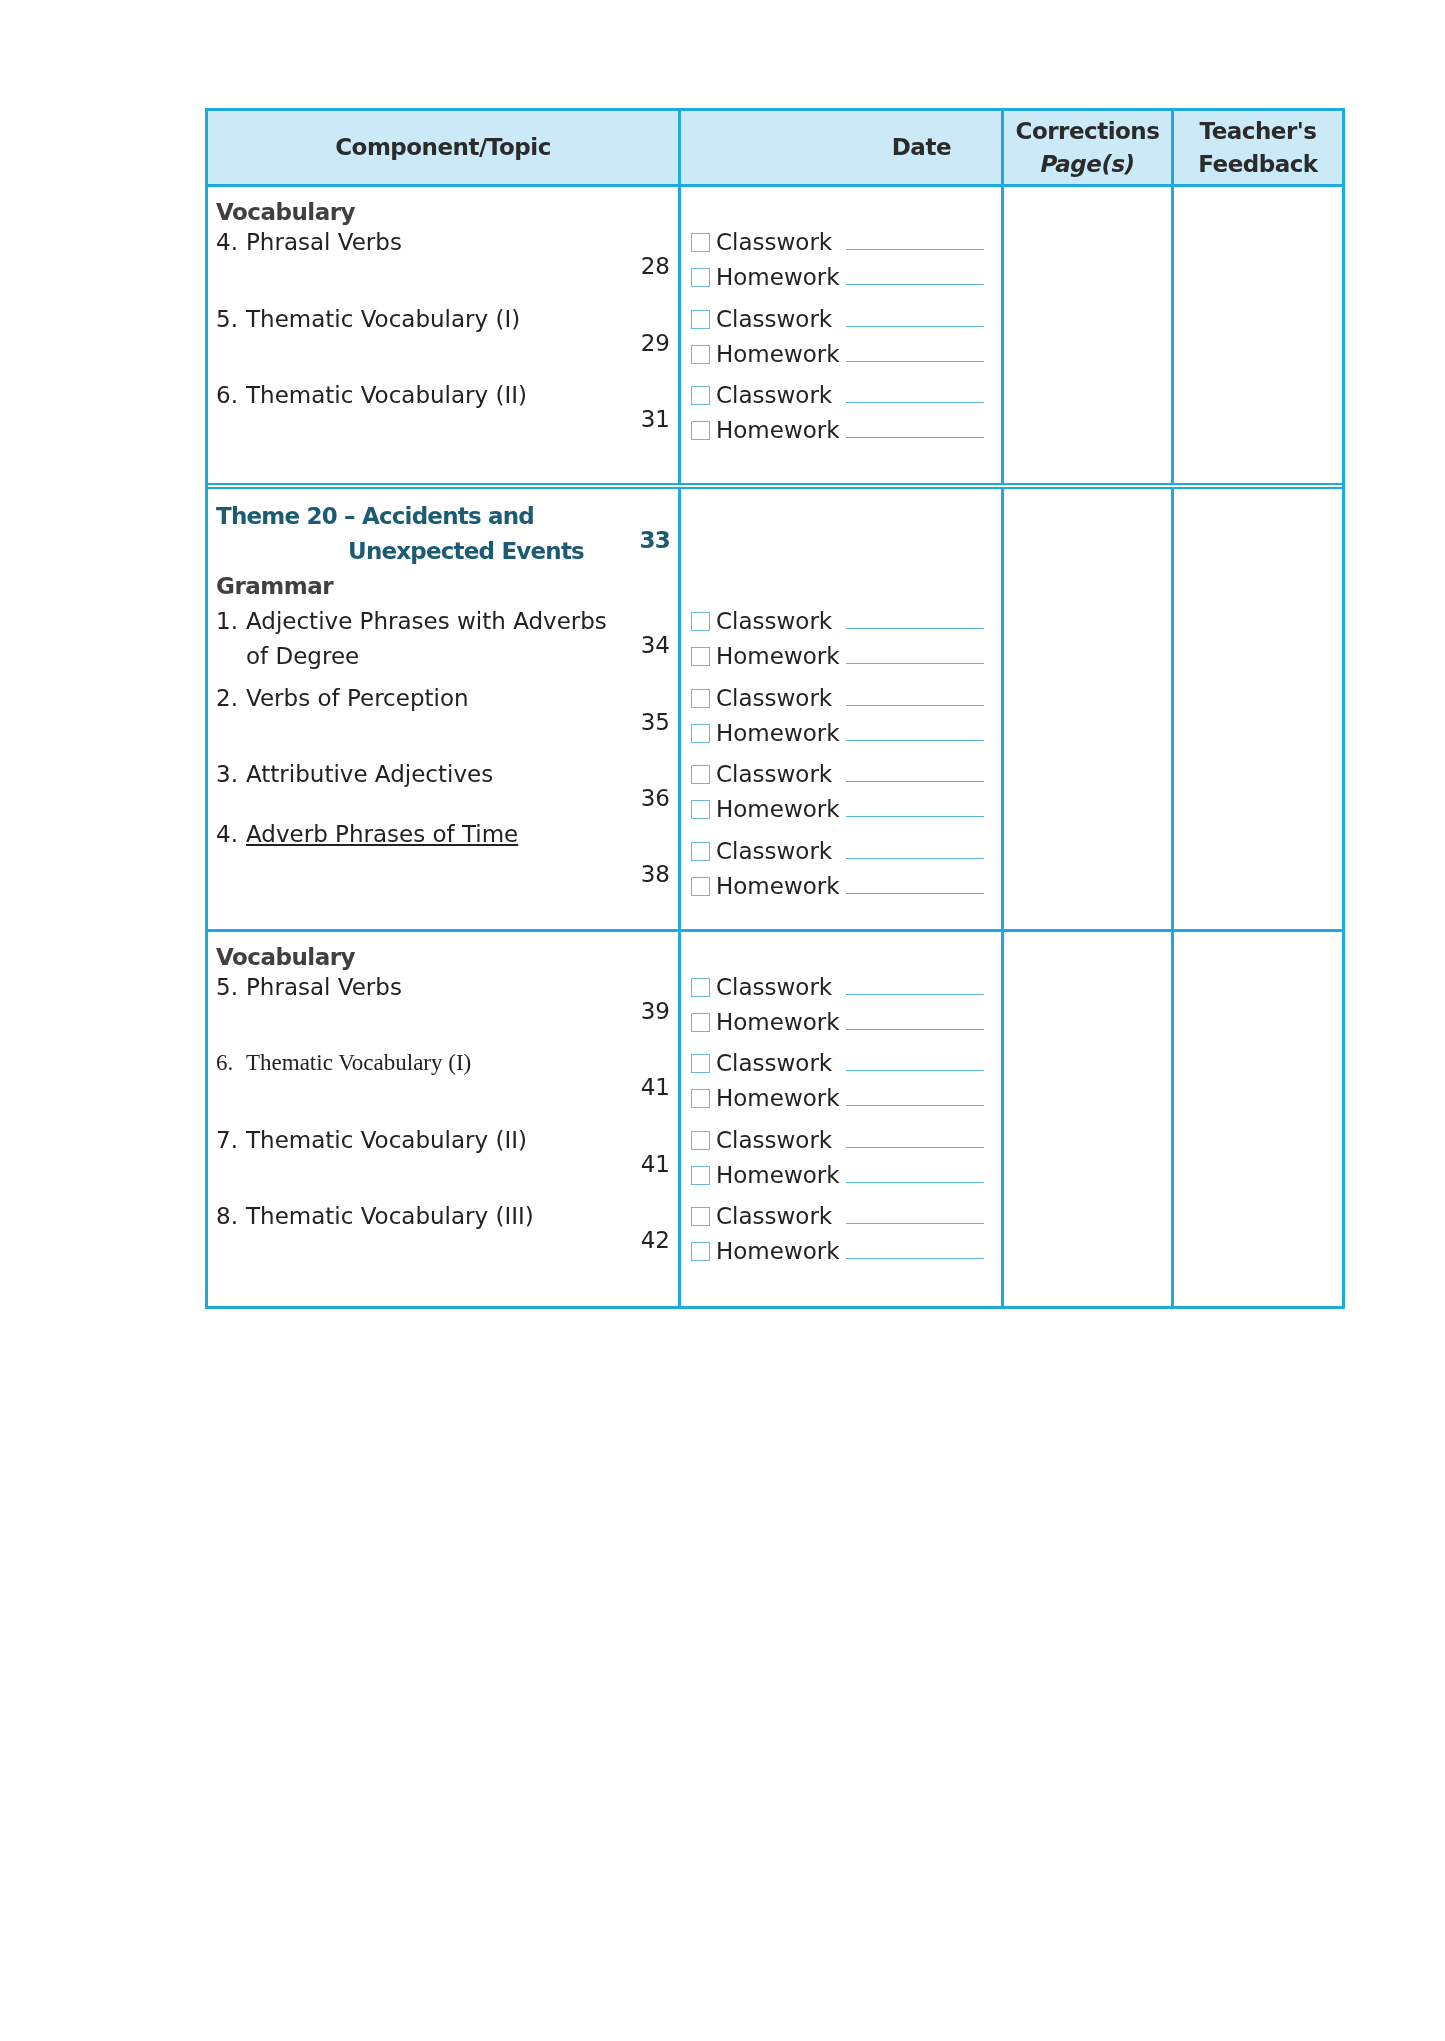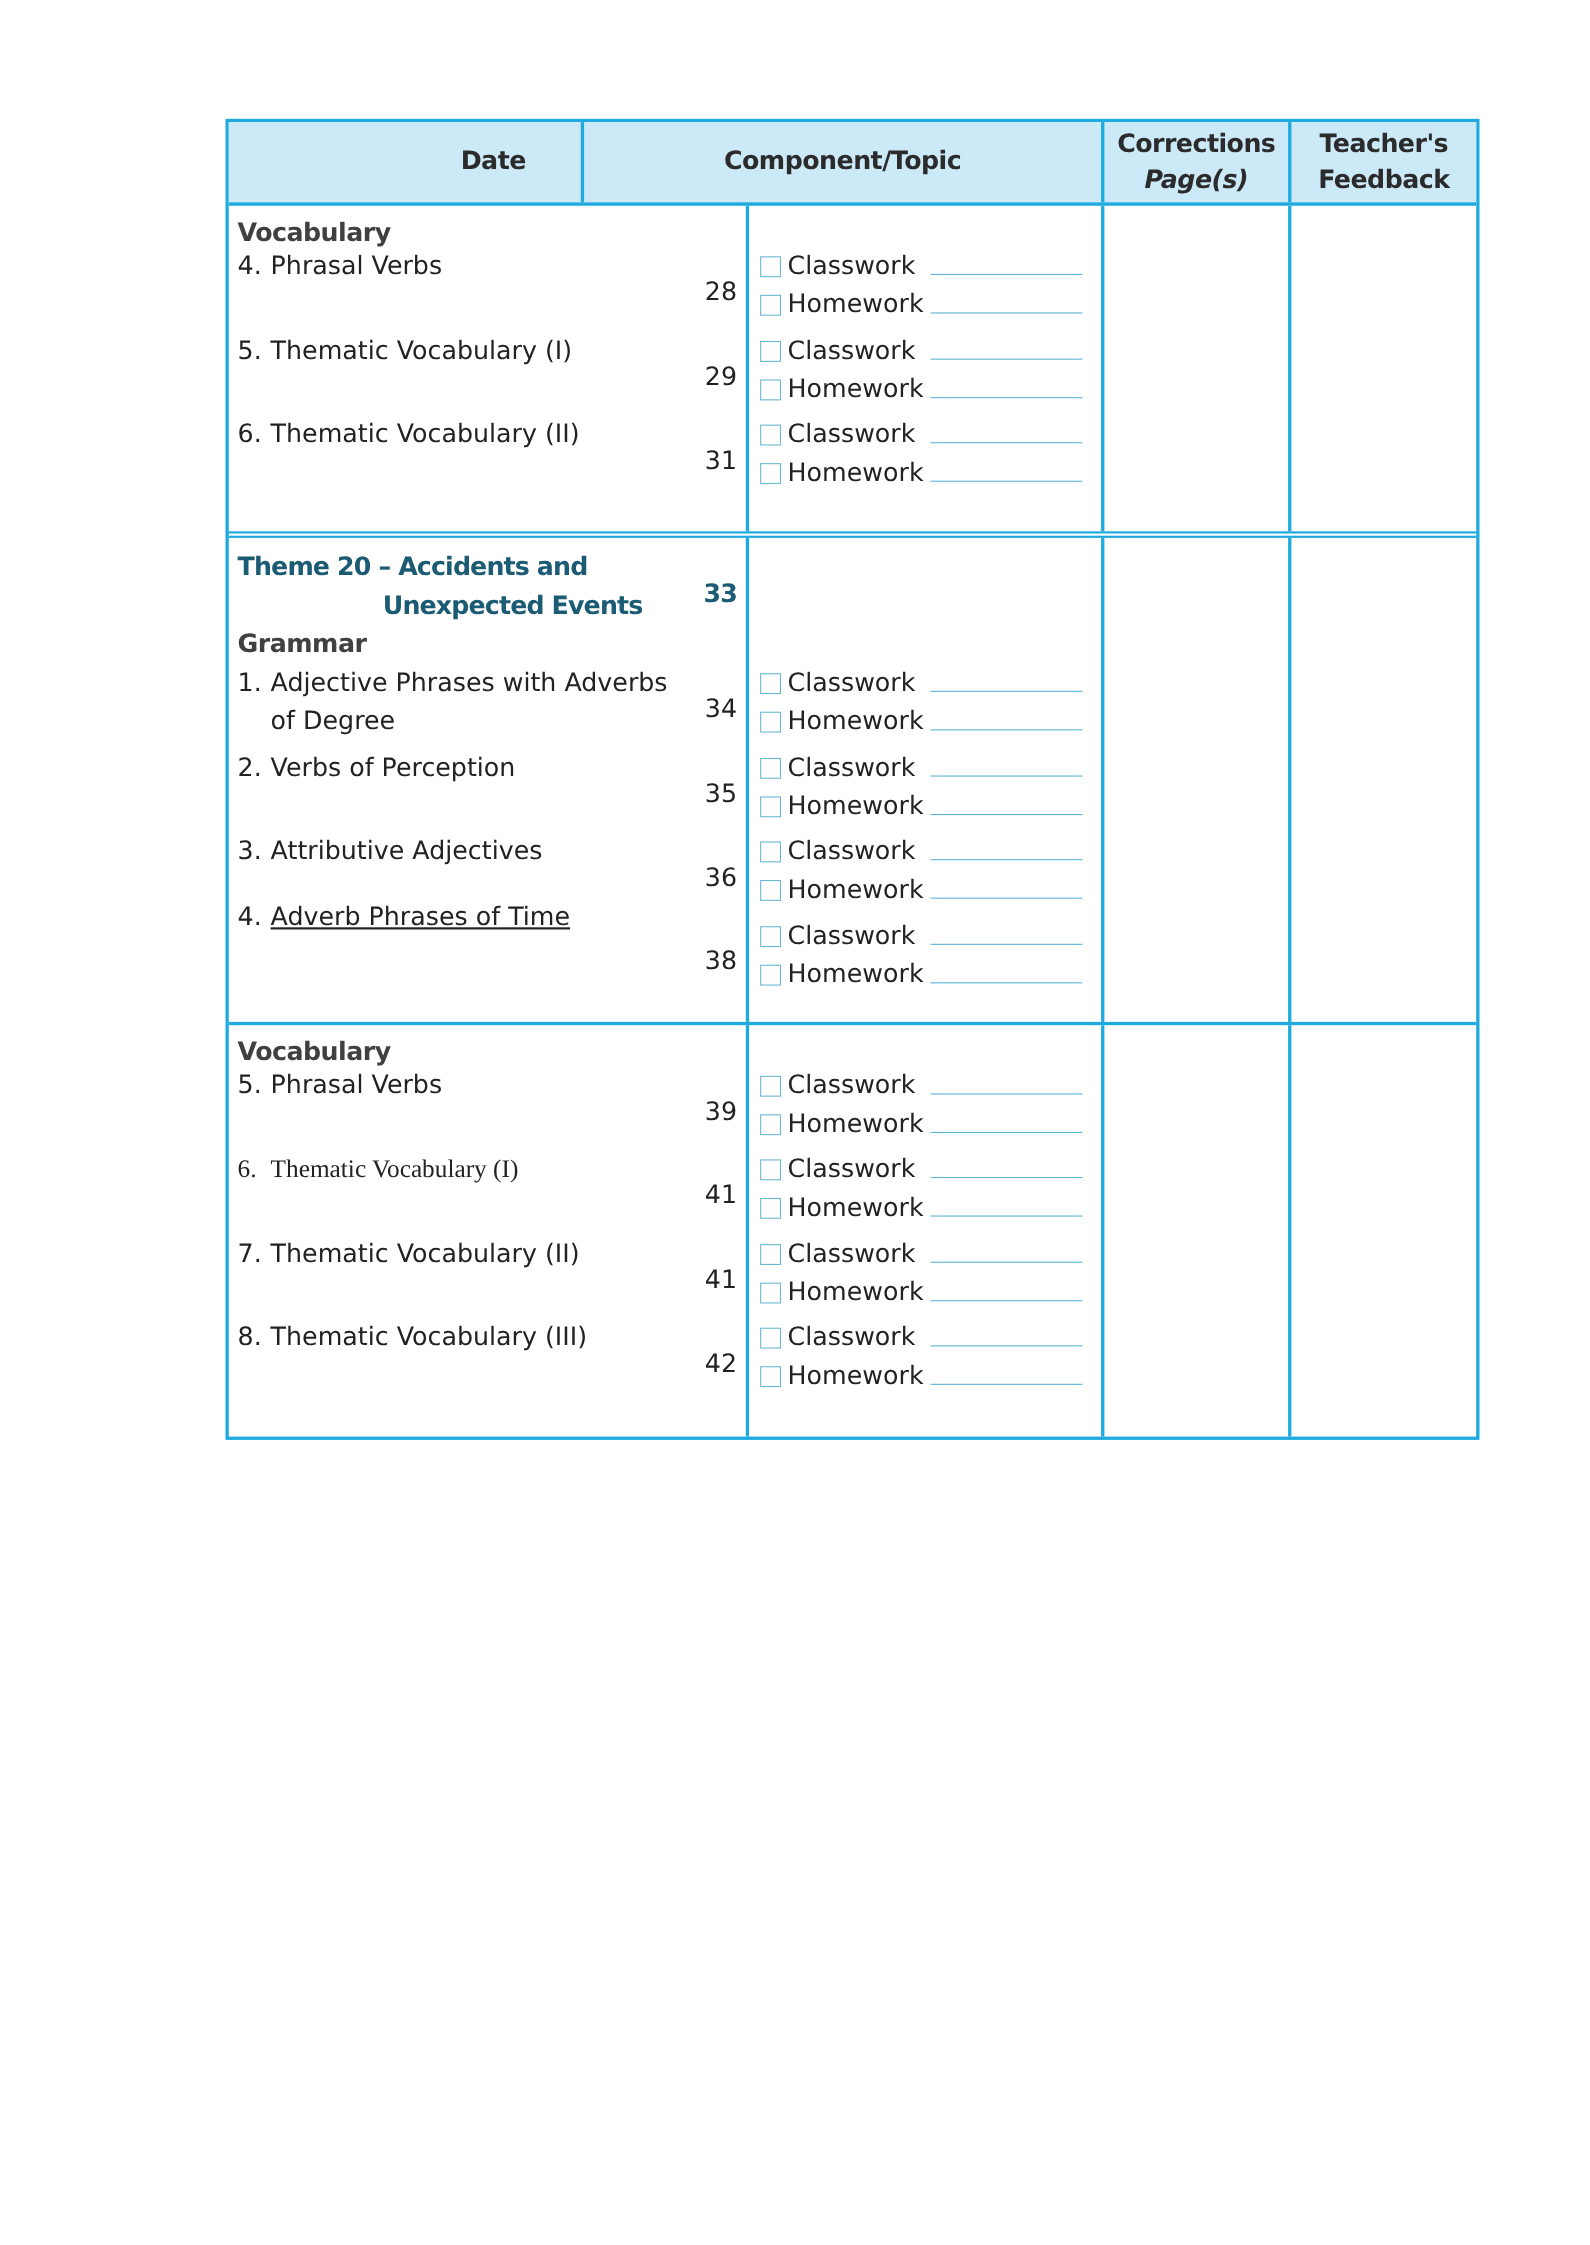--- a/index.html
+++ b/index.html
@@ -25,22 +25,22 @@
   .box { width:19px; height:19px; border:1.5px solid #6bb9d6; box-sizing:border-box; margin-right:6px; }
   .chk .lbl { width:130px; }
   .line { width:138px; height:0; border-bottom:1.5px solid #5db5d6; margin-top:14px; }
 </style>
 </head>
 <body>
 
 <div class="tbl">
 
   <div class="row hdr">
+    <div class="cell c1">Component/Topic</div>
     <div class="cell c2">Date</div>
-    <div class="cell c1">Component/Topic</div>
     <div class="cell c3">
       <div><span>Corrections</span><br><span class="it">Page(s)</span></div>
     </div>
     <div class="cell c4">
       <div><span>Teacher's</span><br><span>Feedback</span></div>
     </div>
   </div>
 
   <div class="row sec1">
     <div class="cell c1">

